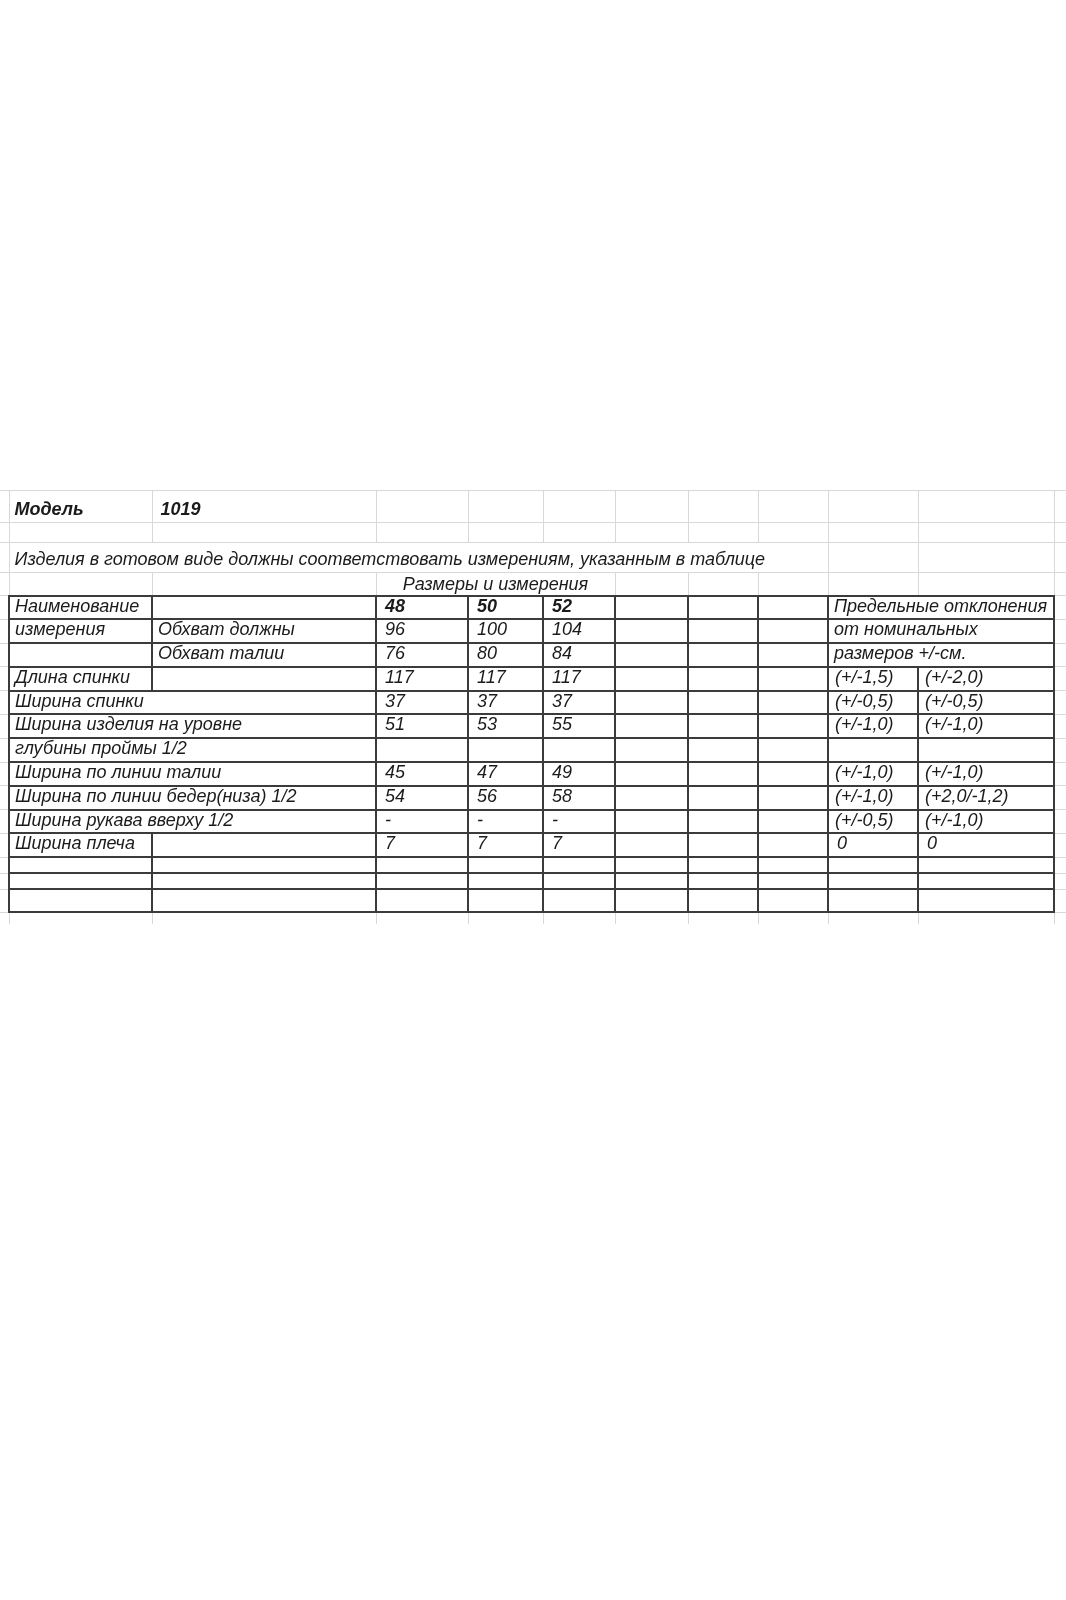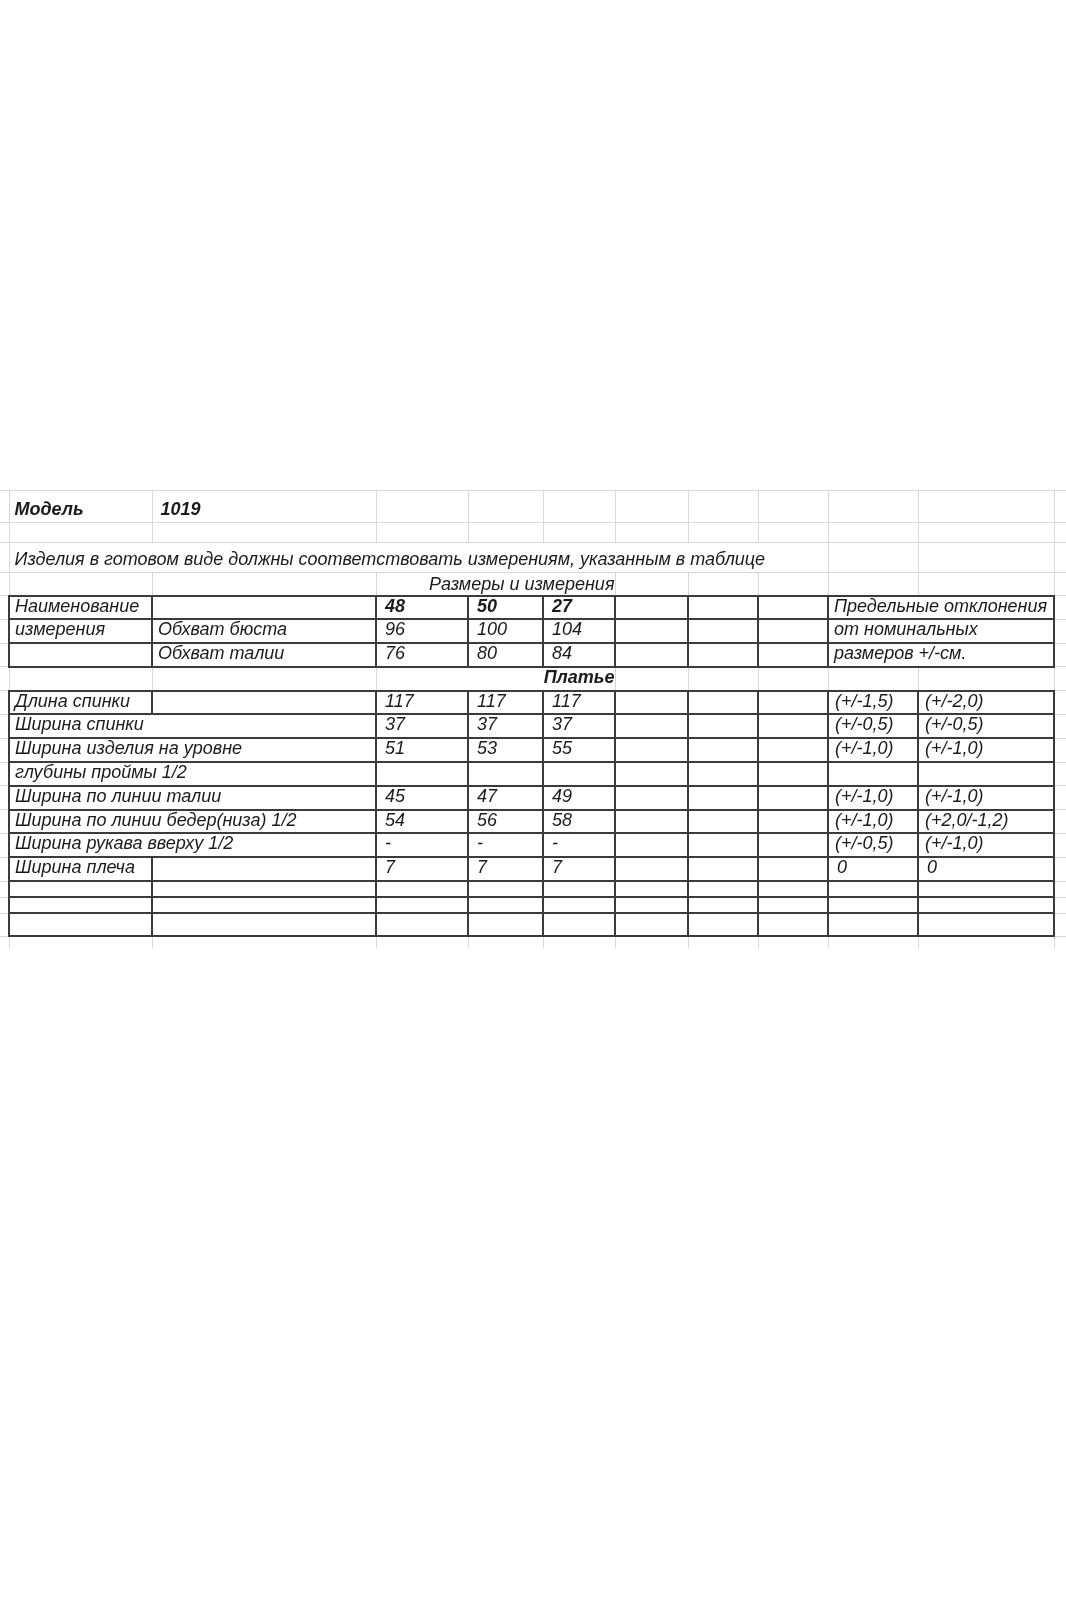--- a/index.html
+++ b/index.html
@@ -14,21 +14,21 @@
   td.g.r{border-right:none;border-left:1px solid #d8d8d8;}
   
   td.d{border:2px solid #3b3b3b;}
   
   td.py{border-top:2px solid #3b3b3b;border-bottom:2px solid #3b3b3b;border-left:1px solid #d8d8d8;border-right:1px solid #d8d8d8;}
   
   td.st{border-left:1px solid #d8d8d8;border-right:1px solid #d8d8d8;border-top:none;border-bottom:none;}
   td.no{border:none;}
   .b{font-weight:700;}
   .num{text-align:left;padding-right:6px;padding-left:8px;}
-  .ctr{text-align:right;padding-left:0;}
+  .ctr{text-align:center;padding-left:0;}
   .tol{padding-left:6px;}
   tr{height:16px;}
   tr.h32{height:32px;} tr.h20{height:20px;} tr.h30{height:30px;} tr.h23{height:23px;} tr.h12{height:12px;}
 </style>
 </head>
 <body>
 
 <div id="page">
   <table id="sheet">
     <colgroup>
@@ -97,32 +97,32 @@
         <td class="lt"></td>
         <td class="g r"></td>
       </tr>
 
       <tr>
         <td class="g"></td>
         <td class="d">Наименование</td>
         <td class="d"></td>
         <td class="d b num">48</td>
         <td class="d b num">50</td>
-        <td class="d b num">27</td>
+        <td class="d b num">52</td>
         <td class="d"></td>
           <td class="d"></td>
         <td class="d"></td>
         <td class="d" colspan="2">Предельные отклонения</td>
         <td class="g r"></td>
       </tr>
 
       <tr>
         <td class="g"></td>
         <td class="d">измерения</td>
-        <td class="d">Обхват бюста</td>
+        <td class="d">Обхват должны</td>
         <td class="d num">96</td>
         <td class="d num">100</td>
         <td class="d num">104</td>
         <td class="d"></td>
           <td class="d"></td>
         <td class="d"></td>
         <td class="d" colspan="2">от номинальных</td>
         <td class="g r"></td>
       </tr>
 
@@ -135,32 +135,20 @@
         <td class="d num">84</td>
         <td class="d"></td>
           <td class="d"></td>
         <td class="d"></td>
         <td class="d" colspan="2">размеров +/-см.</td>
         <td class="g r"></td>
       </tr>
 
 
 
-      <tr>
-        <td class="g"></td>
-        <td class="py"></td>
-          <td class="py"></td>
-        <td class="py b ctr" colspan="3">Платье</td>
-        <td class="py"></td>
-          <td class="py"></td>
-        <td class="py"></td>
-          <td class="py"></td>
-        <td class="py"></td>
-        <td class="g r"></td>
-      </tr>
 
       <tr>
         <td class="g"></td>
         <td class="d">Длина спинки</td>
         <td class="d"></td>
         <td class="d num">117</td>
         <td class="d num">117</td>
         <td class="d num">117</td>
         <td class="d"></td>
           <td class="d"></td>

